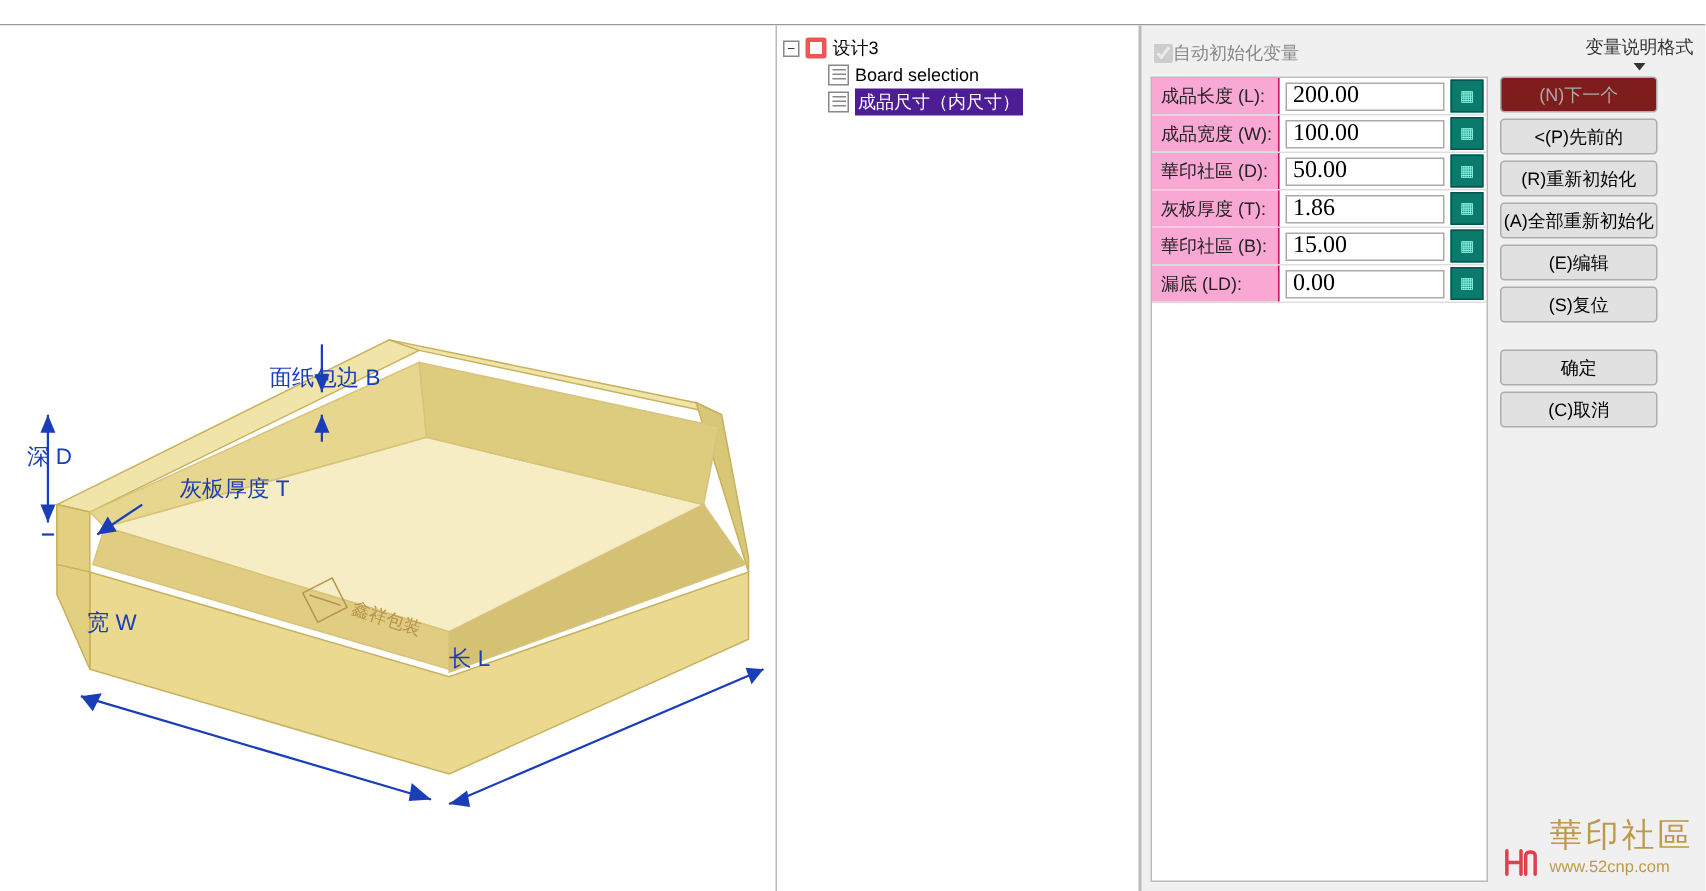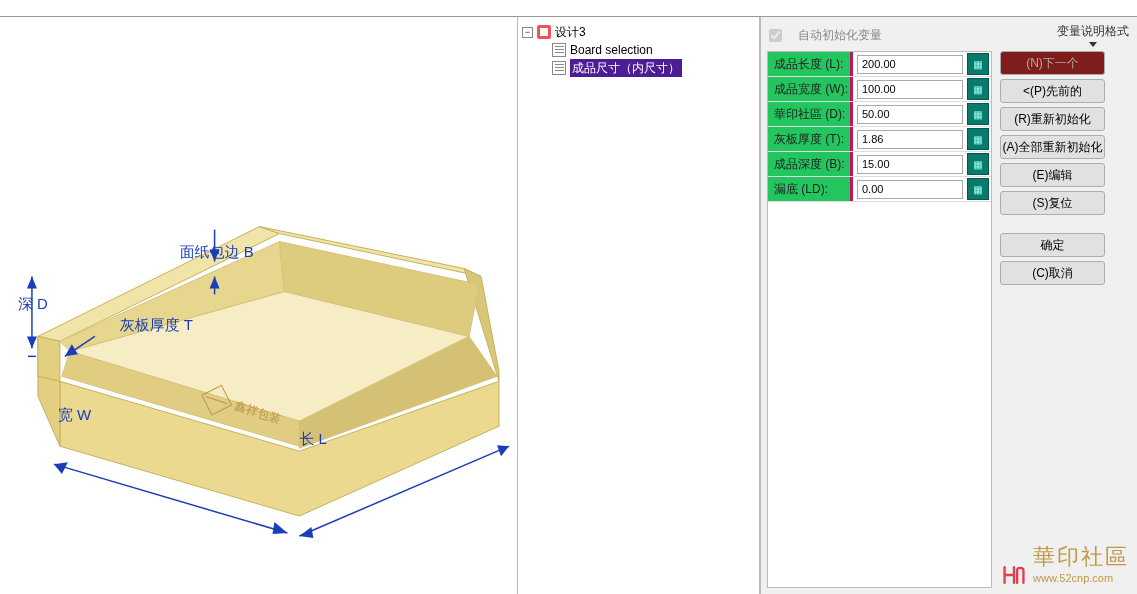--- a/index.html
+++ b/index.html
@@ -25,31 +25,31 @@
 .tree-toggle { width:11px; height:11px; border:1px solid #888; display:inline-flex; align-items:center; justify-content:center; margin-right:4px; font-size:9px; color:#333; background:#fff;}
 .tree-ico-root { width:14px; height:14px; background:#e55; border-radius:2px; margin-right:4px; display:inline-block; position:relative;}
 .tree-ico-root::after{content:"";position:absolute;left:3px;top:3px;width:8px;height:8px;background:#fff;}
 .tree-ico-doc { width:14px; height:14px; border:1px solid #888; background:#fff; margin-right:4px; display:inline-block; position:relative;}
 .tree-ico-doc::before{content:"";position:absolute;left:2px;top:2px;width:9px;height:1px;background:#888;box-shadow:0 3px 0 #888,0 6px 0 #888;}
 .tree-sel { background:#4c1d95; color:#fff; padding:0 2px; }
 
 
 .param-panel { flex:1; background:#f0f0f0; border-left:1px solid #bbb; display:flex; flex-direction:column; }
 .param-top { padding:6px 8px 4px; display:flex; align-items:center; gap:10px; }
-.chk { display:flex; align-items:center; gap:16px; color:#888; }
+.chk { display:flex; align-items:center; gap:0; color:#888; }
 .chk input { width:13px; height:13px; accent-color:#888;}
 .format-link { margin-left:auto; color:#333; display:flex; align-items:center; gap:2px; cursor:pointer;flex-direction:column;}
 .format-link .tri { display:inline-block; width:0;height:0;border-left:4px solid transparent;border-right:4px solid transparent;border-top:5px solid #333;}
 
 .param-body { display:flex; flex:1; gap:8px; padding:0 6px 6px 6px; }
 .param-grid { border:1px solid #bbb; background:#fff; width: 225px; }
 .param-row { display:flex; align-items:center; height:25px; border-bottom:1px solid #ddd; }
-.param-label { width:85px; padding-left:6px; color:#222; background:#22c55e; height:100%; display:flex; align-items:center; border-right:3px solid #be185d;}
+.param-label { width:85px; padding-left:6px; color:#222; background:#f9a8d4; height:100%; display:flex; align-items:center; border-right:1px solid #be185d;}
 .param-input { flex:1; padding:0 4px; }
-.param-input input { width:100%; border:1px solid #aaa; height:19px; padding:0 4px; font-size:11px; background:#fff;}
+.param-input input { width:100%; border:1px solid #aaa; height:19px; padding:0 4px; font-size:16px; background:#fff;font-family:Liberation Serif, serif;}
 .param-btn { width:22px; height:22px; background:#0a7a6a; border:1px solid #055; margin-right:2px; display:flex; align-items:center; justify-content:center; color:#9fe; font-size:10px; cursor:pointer;}
 
 
 .btn-col { width:105px; display:flex; flex-direction:column; gap:4px; }
 .btn { height:24px; border:1px solid #adadad; background:#e1e1e1; border-radius:3px; font-size:12px; cursor:pointer; display:flex; align-items:center; justify-content:center;}
 .btn:disabled{ color:#aaa; background:#7f1d1d;}
 .gap { height:10px; }
 
 
 .watermark { position:absolute; right:8px; bottom:8px; display:flex; align-items:flex-end; gap:6px; opacity:0.85;}
@@ -169,21 +169,21 @@
               <div class="param-label">華印社區 (D):</div>
               <div class="param-input"><input type="text" value="50.00" style=""></div>
               <div class="param-btn">▦</div>
             </div>
             <div class="param-row">
               <div class="param-label">灰板厚度 (T):</div>
               <div class="param-input"><input type="text" value="1.86" style=""></div>
               <div class="param-btn">▦</div>
             </div>
             <div class="param-row">
-              <div class="param-label">成品深度 (B):</div>
+              <div class="param-label">華印社區 (B):</div>
               <div class="param-input"><input type="text" value="15.00" style=""></div>
               <div class="param-btn">▦</div>
             </div>
             <div class="param-row">
               <div class="param-label">漏底 (LD):</div>
               <div class="param-input"><input type="text" value="0.00" style=""></div>
               <div class="param-btn">▦</div>
             </div>
           </div>
         <div class="btn-col">

